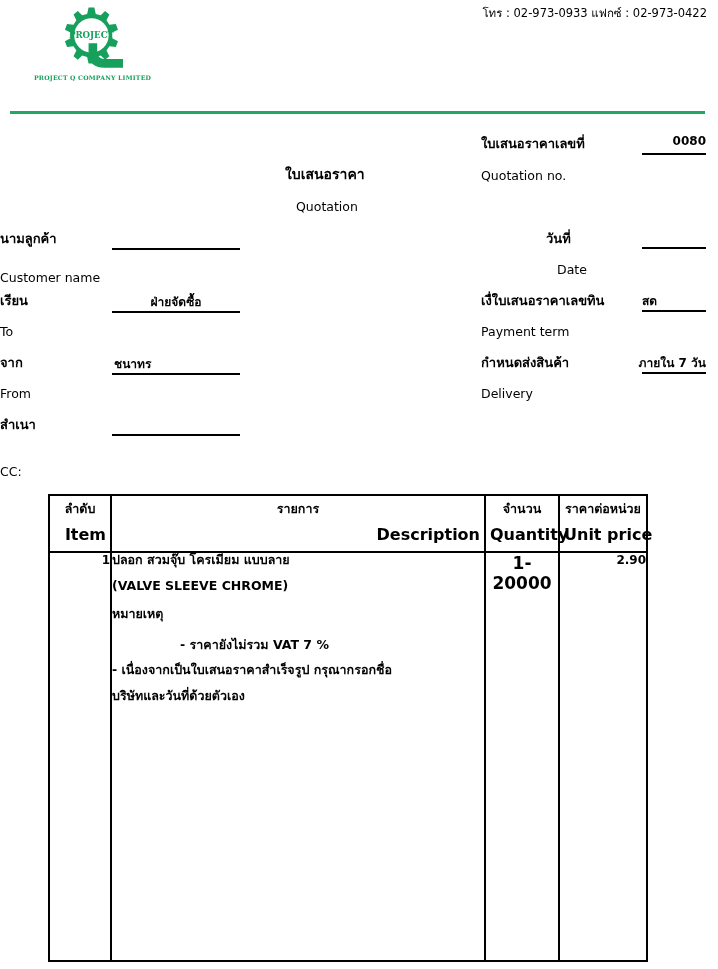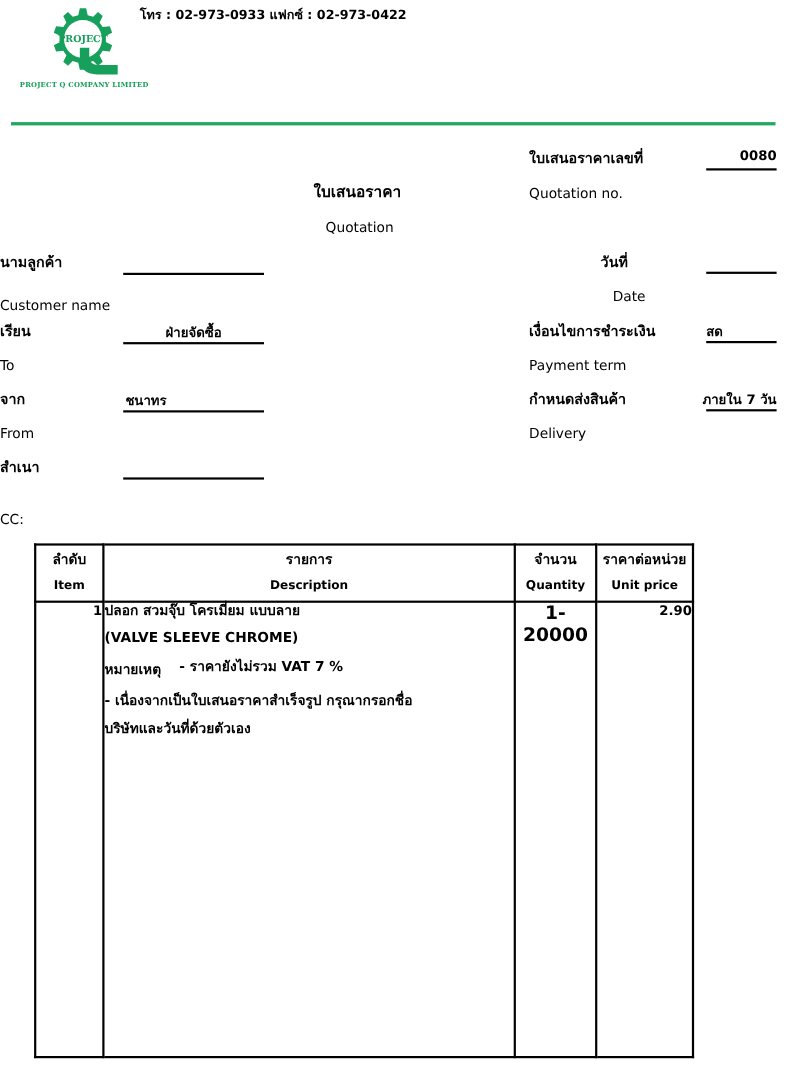--- a/index.html
+++ b/index.html
@@ -18,21 +18,21 @@
 
   
   #letterhead {
     position: absolute;
     left: 0; top: 0;
     width: 718px;
     height: 105px;
   }
   #logo-block {
     position: absolute;
-    left: 18px; top: 6px;
+    left: 34px; top: 6px;
     width: 112px;
   }
   #logo-mark {
     width: 72px;
     height: 66px;
     margin: 0 auto;
     display: block;
   }
   #logo-caption {
     font-size: 6.2px;
@@ -55,22 +55,23 @@
     margin-bottom: 11px;
   }
   .company-address {
     font-size: 11.5px;
     font-weight: bold;
     line-height: 1.3;
     margin-bottom: 12px;
   }
   .company-phone {
     font-size: 11.5px;
-    font-weight: bold;
+    font-weight: normal;
     line-height: 1.3;
+    text-align: right;
   }
   #green-rule {
     position: absolute;
     left: 10px; top: 111px;
     width: 695px;
     height: 3px;
     background: #22a95f;
   }
 
   
@@ -145,21 +146,21 @@
   #val-from    { left: 114px; top: 354px; width: 124px; text-align: left; }
   #rule-from   { left: 112px; top: 373px; width: 128px; }
 
   #lbl-cc-th { left: 0px;  top: 414px; }
   #lbl-cc-en { left: 0px;  top: 448px; margin-top: 16px; }
   #rule-cc   { left: 112px; top: 434px; width: 128px; }
 
   
   #items-table {
     position: absolute;
-    left: 31px;
+    left: 48px;
     top: 494px;
     width: 594px;
     height: 468px;
     border-collapse: collapse;
     table-layout: fixed;
   }
   #items-table th,
   #items-table td {
     border: 2px solid #000000;
     padding: 0;
@@ -170,23 +171,24 @@
     text-align: center;
   }
   .th-th {
     font-size: 12.5px;
     font-weight: bold;
     line-height: 1.1;
     margin-bottom: 10px;
     white-space: nowrap;
   }
   .th-en {
-    font-size: 11px;
+    font-size: 16px;
     line-height: 1.1;
     white-space: nowrap;
+    text-align: right;
   }
   .col-item  { width: 60px; }
   .col-desc  { width: 372px; }
   .col-qty   { width: 72px; }
   .col-price { width: 86px; margin-left: 44px; }
 
   .cell-item {
     text-align: right;
     font-size: 12px;
     font-weight: bold;
@@ -222,20 +224,21 @@
     font-size: 12.5px;
     font-weight: bold;
     width: 68px;
     flex: 0 0 68px;
     white-space: nowrap;
   }
   .note-text {
     font-size: 12.5px;
     font-weight: bold;
     line-height: 1.15;
+    margin-top: 34px;
   }
   .note-indent {
     font-size: 12.5px;
     font-weight: bold;
     line-height: 1.15;
     margin-bottom: 11px;
   }
 </style>
 </head>
 <body>
@@ -265,21 +268,21 @@
 
 <div class="meta-label-th" id="lbl-quono-th">ใบเสนอราคาเลขที่</div>
 <div class="meta-label-en" id="lbl-quono-en">Quotation no.</div>
 <div class="meta-value" id="val-quono">0080</div>
 <div class="rule" id="rule-quono"></div>
 
 <div class="meta-label-th" id="lbl-date-th">วันที่</div>
 <div class="meta-label-en" id="lbl-date-en">Date</div>
 <div class="rule" id="rule-date"></div>
 
-<div class="meta-label-th" id="lbl-pay-th">เงื่อนไขการชำระเงิน</div>
+<div class="meta-label-th" id="lbl-pay-th">เงื่ใบเสนอราคาเลขทิน</div>
 <div class="meta-label-en" id="lbl-pay-en">Payment term</div>
 <div class="meta-value" id="val-pay">สด</div>
 <div class="rule" id="rule-pay"></div>
 
 <div class="meta-label-th" id="lbl-del-th">กำหนดส่งสินค้า</div>
 <div class="meta-label-en" id="lbl-del-en">Delivery</div>
 <div class="meta-value" id="val-del">ภายใน 7 วัน</div>
 <div class="rule" id="rule-del"></div>
 
 <div class="meta-label-th" id="lbl-cust-th">นามลูกค้า</div>

